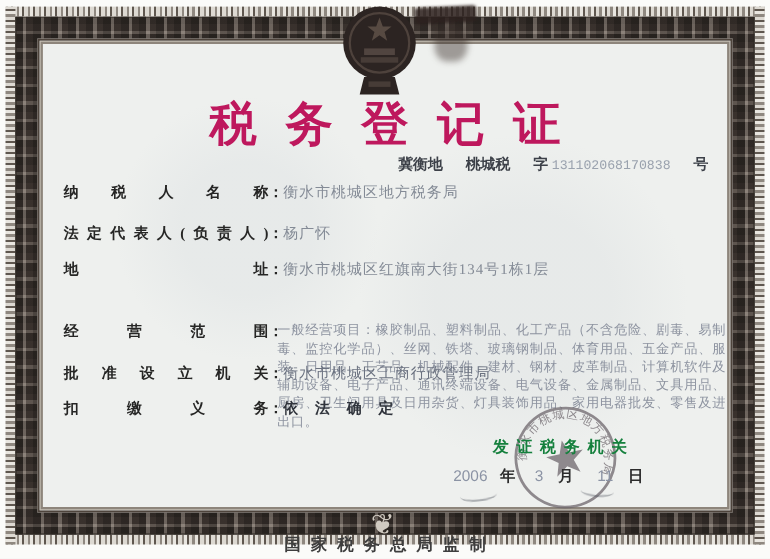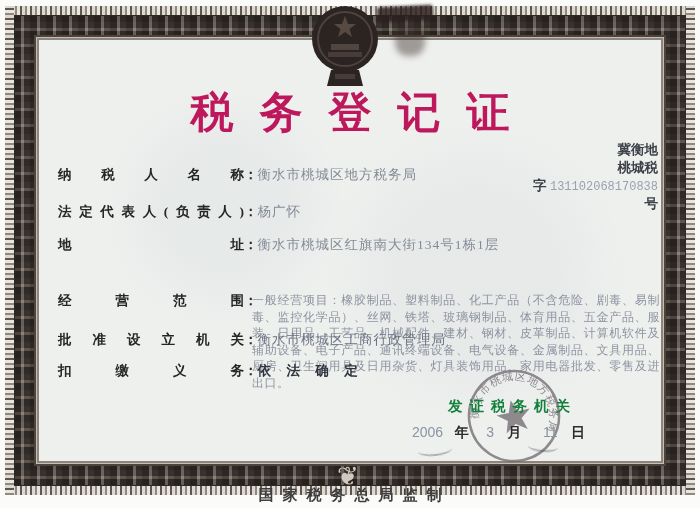--- a/index.html
+++ b/index.html
@@ -47,23 +47,23 @@
   .smudge{position:absolute;left:377px;top:6px;width:56px;height:15px;background:rgba(45,33,30,.85);filter:blur(1.5px);transform:rotate(-3deg);z-index:6;border-radius:3px;}
   .smudge2{position:absolute;left:395px;top:22px;width:30px;height:34px;background:rgba(60,48,44,.45);filter:blur(3px);z-index:6;border-radius:40%;}
 
   
   .title{
     position:absolute;left:0;right:0;top:84px;text-align:center;
     font-size:43px;font-weight:bold;color:#be185d;
     letter-spacing:26px;text-indent:26px;z-index:4;
   }
   .serial{
-    position:absolute;left:362px;right:42px;top:141px;
+    position:absolute;left:362px;right:56px;top:141px;
     display:flex;justify-content:space-between;align-items:flex-end;
-    font-size:13.5px;color:#5c6470;z-index:4;flex-direction:column;
+    font-size:13.5px;color:#5c6470;z-index:4;
   }
   .serial .dark{color:#3c4048;font-weight:bold;}
   .serial .num{color:#9aa2ae;font-family:"Liberation Mono","DejaVu Sans Mono",monospace;font-size:12px;letter-spacing:0px;}
 
   .row{position:absolute;left:58px;z-index:4;font-size:13.5px;white-space:nowrap;}
   .row .label{display:inline-block;width:186px;font-weight:bold;color:#262625;text-align:justify;text-align-last:justify;vertical-align:top;}
   .row .colon{font-weight:bold;color:#262625;}
   .row .val{color:#848b96;letter-spacing:1px;}
   .row .val-dark{color:#30343c;font-weight:bold;letter-spacing:6px;}
 

